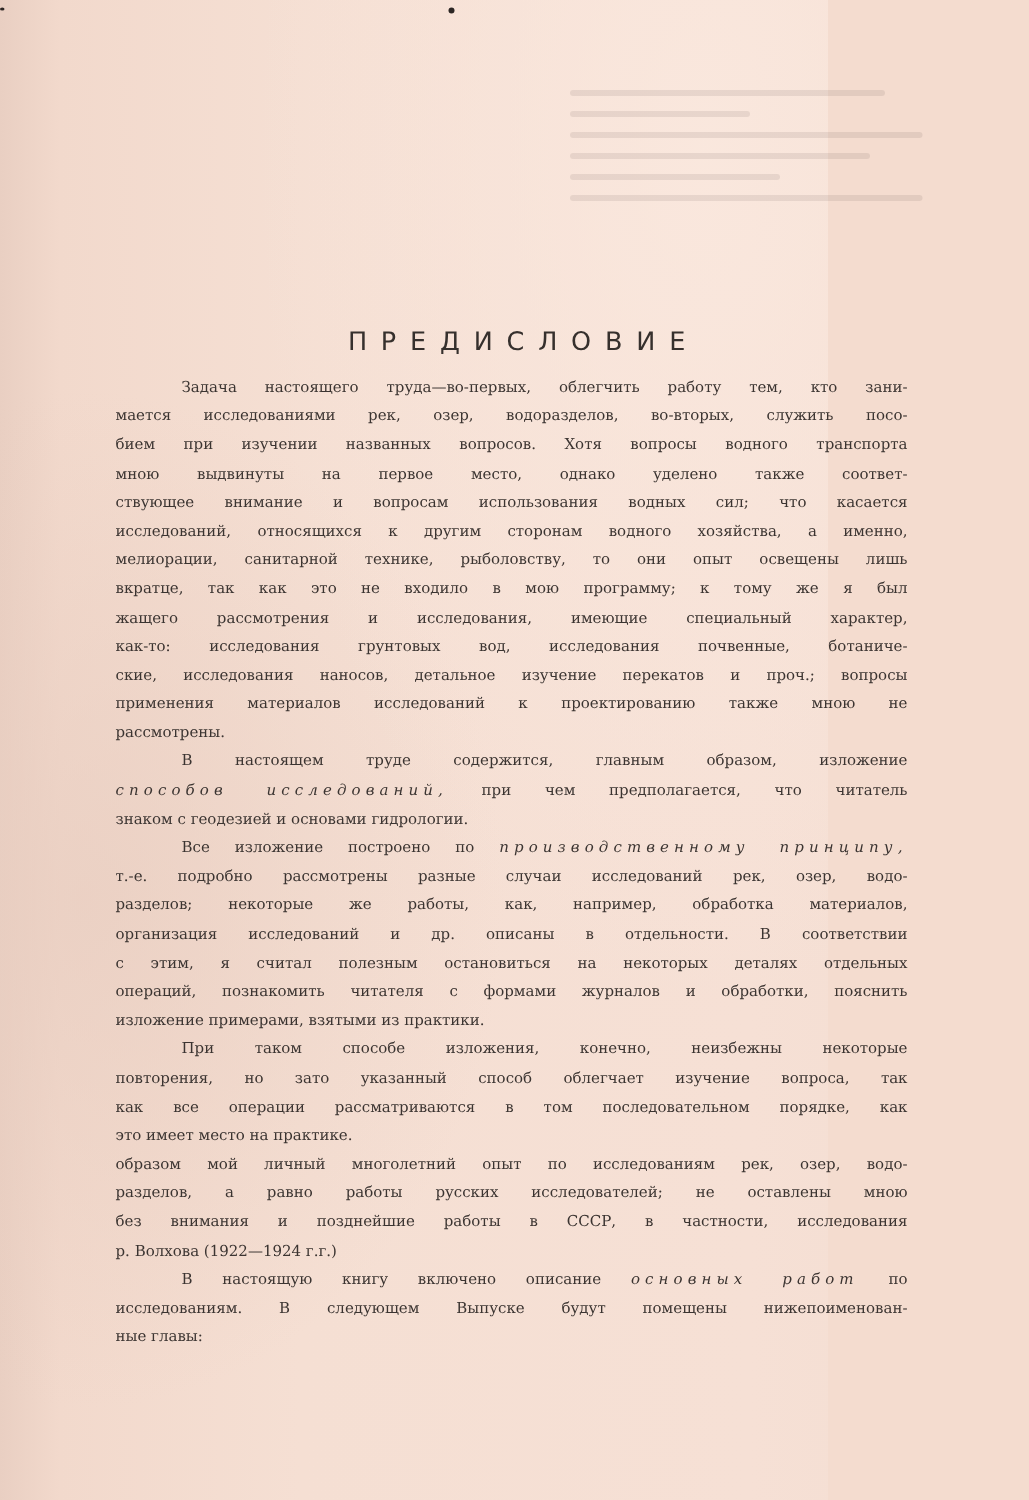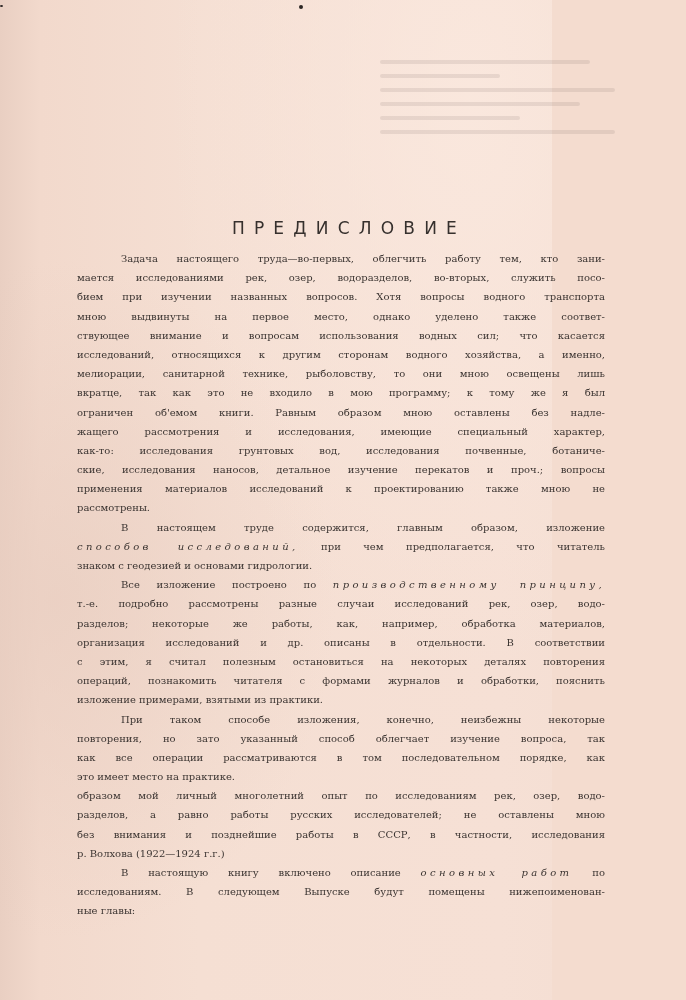--- a/index.html
+++ b/index.html
@@ -101,40 +101,39 @@
   <h1 class="title" style="margin:0;font-weight:normal;">ПРЕДИСЛОВИЕ</h1>
 
   <div class="body-text" id="body-text">
       <div>
         <span class="line indent"><span>Задача настоящего труда—во-первых, облегчить работу тем, кто зани-</span></span>
         <span class="line"><span>мается исследованиями рек, озер, водоразделов, во-вторых, служить посо-</span></span>
         <span class="line"><span>бием при изучении названных вопросов. Хотя вопросы водного транспорта</span></span>
         <span class="line"><span>мною выдвинуты на первое место, однако уделено также соответ-</span></span>
         <span class="line"><span>ствующее внимание и вопросам использования водных сил; что касается</span></span>
         <span class="line"><span>исследований, относящихся к другим сторонам водного хозяйства, а именно,</span></span>
-        <span class="line"><span>мелиорации, санитарной технике, рыболовству, то они мною освещены лишь</span></span>
+        <span class="line"><span>мелиорации, санитарной технике, рыболовству, то они опыт освещены лишь</span></span>
         <span class="line"><span>вкратце, так как это не входило в мою программу; к тому же я был</span></span>
-        <span class="line"><span>ограничен об'емом книги. Равным образом мною оставлены без надле-</span></span>
         <span class="line"><span>жащего рассмотрения и исследования, имеющие специальный характер,</span></span>
         <span class="line"><span>как-то: исследования грунтовых вод, исследования почвенные, ботаниче-</span></span>
         <span class="line"><span>ские, исследования наносов, детальное изучение перекатов и проч.; вопросы</span></span>
         <span class="line"><span>применения материалов исследований к проектированию также мною не</span></span>
         <span class="line last"><span>рассмотрены.</span></span>
       </div>
       <div>
         <span class="line indent"><span>В настоящем труде содержится, главным образом, изложение</span></span>
         <span class="line"><span class="spaced">способов исследований,</span><span> при чем предполагается, что читатель</span></span>
         <span class="line last"><span>знаком с геодезией и основами гидрологии.</span></span>
       </div>
       <div>
         <span class="line indent"><span>Все изложение построено по </span><span class="spaced">производственному принципу,</span></span>
         <span class="line"><span>т.-е. подробно рассмотрены разные случаи исследований рек, озер, водо-</span></span>
         <span class="line"><span>разделов; некоторые же работы, как, например, обработка материалов,</span></span>
         <span class="line"><span>организация исследований и др. описаны в отдельности. В соответствии</span></span>
-        <span class="line"><span>с этим, я считал полезным остановиться на некоторых деталях повторения</span></span>
+        <span class="line"><span>с этим, я считал полезным остановиться на некоторых деталях отдельных</span></span>
         <span class="line"><span>операций, познакомить читателя с формами журналов и обработки, пояснить</span></span>
         <span class="line last"><span>изложение примерами, взятыми из практики.</span></span>
       </div>
       <div>
         <span class="line indent"><span>При таком способе изложения, конечно, неизбежны некоторые</span></span>
         <span class="line"><span>повторения, но зато указанный способ облегчает изучение вопроса, так</span></span>
         <span class="line"><span>как все операции рассматриваются в том последовательном порядке, как</span></span>
         <span class="line last"><span>это имеет место на практике.</span></span>
       </div>
       <div>

